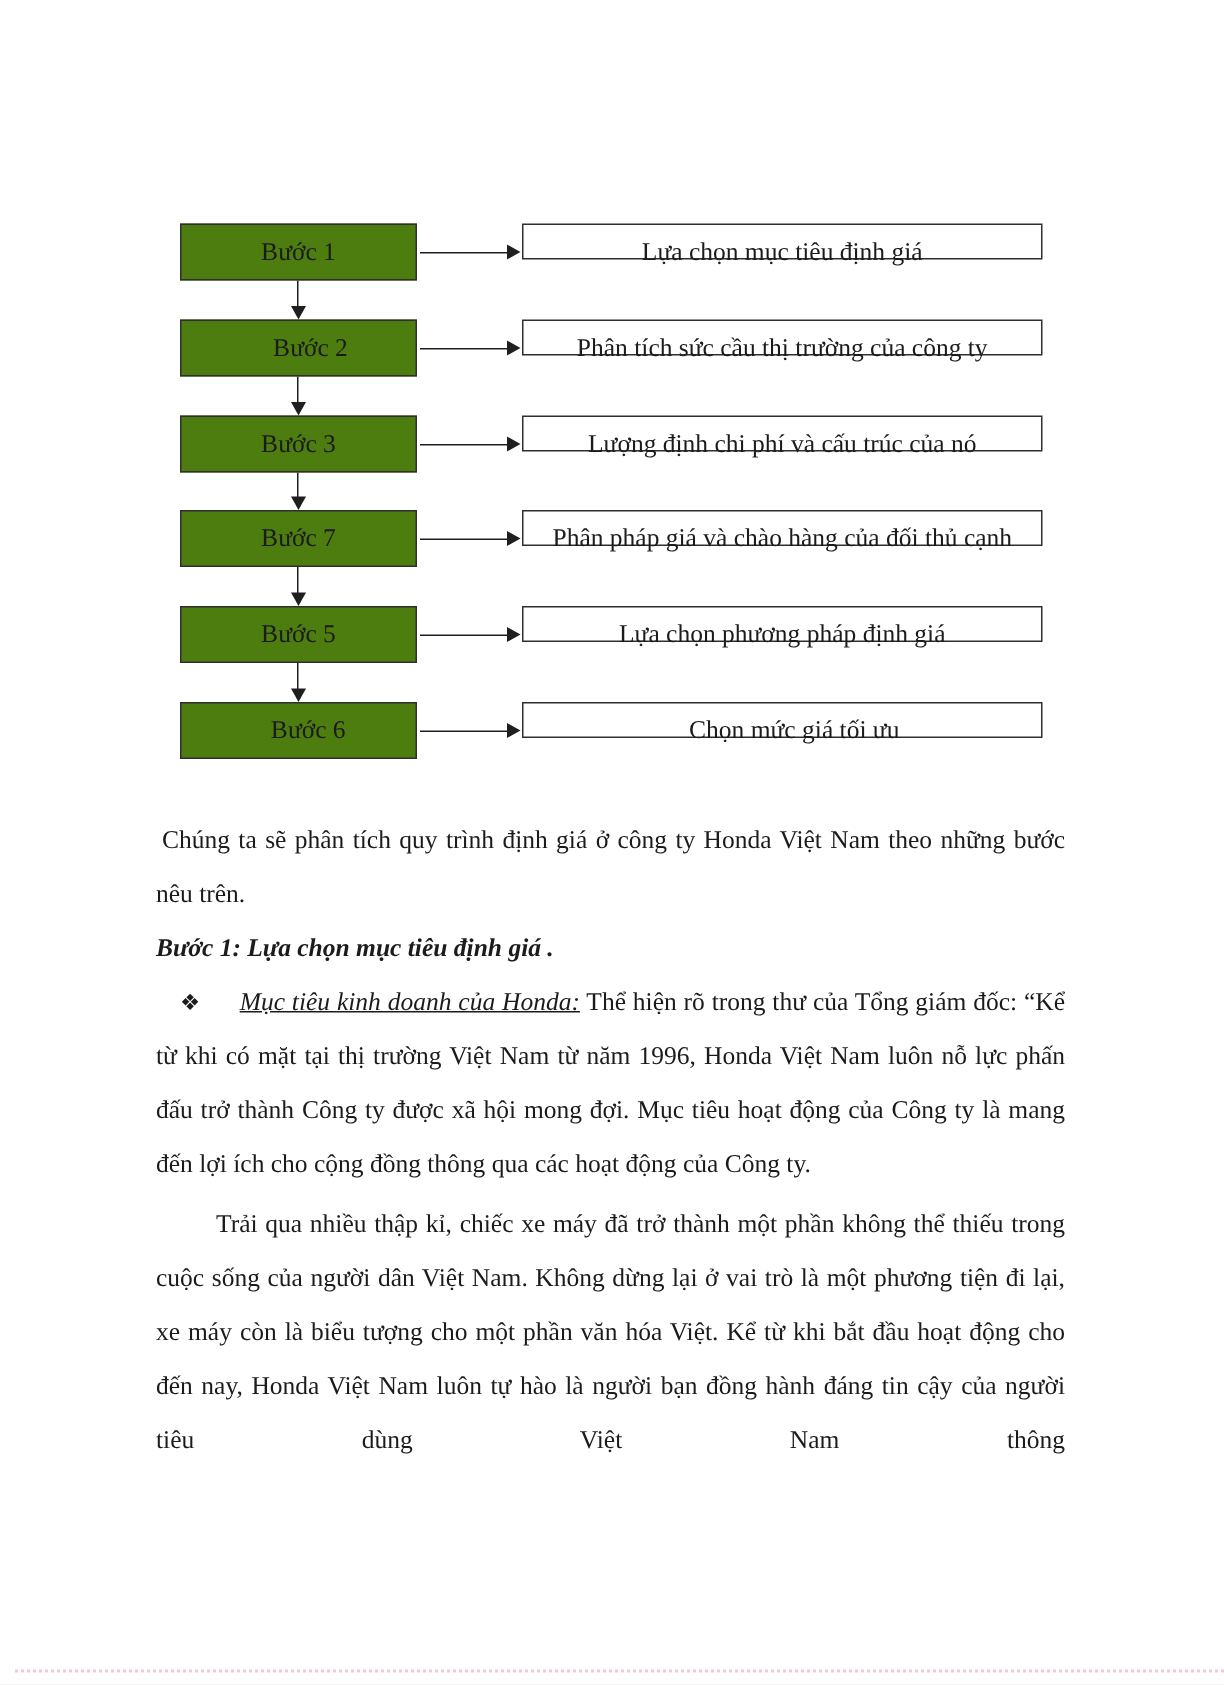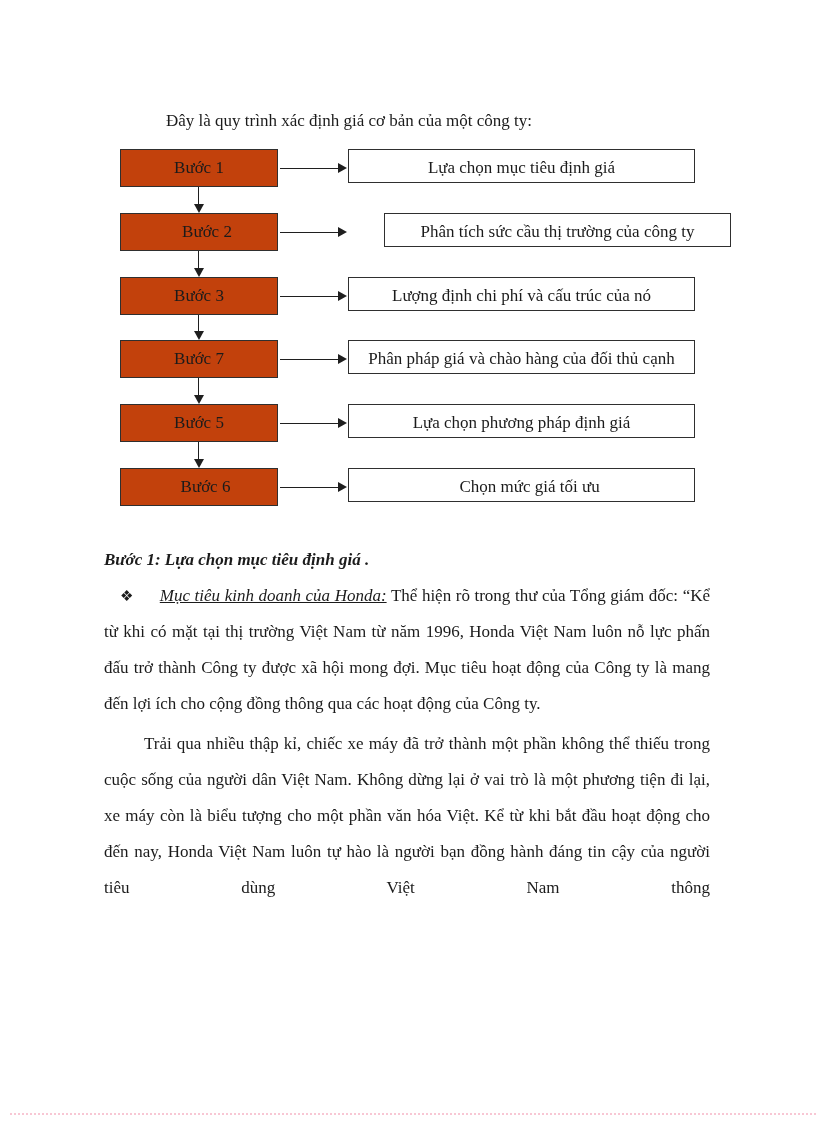--- a/index.html
+++ b/index.html
@@ -15,25 +15,25 @@
   
   .intro{
     position:absolute;top:86px;left:104px;width:606px;
     font-size:17px;line-height:36px;
     text-indent:62px;
   }
   
   .flowchart{position:absolute;top:0;left:0;width:816px;height:540px;}
   .step-box{
     position:absolute;left:120px;width:158px;height:38px;
-    border:1px solid #2f2f2f;box-sizing:border-box;background:#c2410c;
+    border:1px solid #2f2f2f;box-sizing:border-box;background:#4d7c0f;
     text-align:center;font-size:17px;line-height:36px;
   }
   .desc-box{
-    position:absolute;left:348px;width:347px;height:34px;
+    position:absolute;left:348px;width:347px;height:24px;
     border:1px solid #2f2f2f;box-sizing:border-box;background:#fff;
     text-align:center;font-size:17px;line-height:36px;
     white-space:nowrap;
   }
   .h-arrow-line{position:absolute;left:280px;width:60px;height:1px;background:#1f1f1f;}
   .h-arrow-head{
     position:absolute;left:338px;width:0;height:0;
     border-top:5px solid transparent;border-bottom:5px solid transparent;
     border-left:9px solid #1f1f1f;
   }
@@ -60,21 +60,20 @@
   .page-bottom-edge{
     position:absolute;left:10px;right:0;top:1113px;height:0;
     border-top:2px dotted #f8c7d4;
   }
 </style>
 </head>
 <body>
 
 <div class="page" style="color: rgb(27, 27, 27);">
 
-  <p class="intro">Đây là quy trình xác định giá cơ bản của một công ty:</p>
 
   <div class="flowchart">
     <div>
       <div class="step-box" style="top: 149px;">
         <span class="step-label">Bước 1</span>
       </div>
       <div class="h-arrow-line" style="top: 168px;"></div>
       <div class="h-arrow-head" style="top: 163px;"></div>
       <div class="desc-box" style="top: 149px;">
         <span class="desc-label">Lựa chọn mục tiêu định giá</span>
@@ -84,21 +83,21 @@
         <div class="v-arrow-head" style="top: 204px;"></div>
       </div>
     </div>
 
     <div>
       <div class="step-box" style="top: 213px; padding-left: 16px;">
         <span class="step-label">Bước 2</span>
       </div>
       <div class="h-arrow-line" style="top: 232px;"></div>
       <div class="h-arrow-head" style="top: 227px;"></div>
-      <div class="desc-box" style="top: 213px; margin-left: 36px;">
+      <div class="desc-box" style="top: 213px;">
         <span class="desc-label">Phân tích sức cầu thị trường của công ty</span>
       </div>
       <div class="v-arrow">
         <div class="v-arrow-line" style="top: 251px; height: 18px;"></div>
         <div class="v-arrow-head" style="top: 268px;"></div>
       </div>
     </div>
 
     <div>
       <div class="step-box" style="top: 277px;">
@@ -152,20 +151,21 @@
       <div class="h-arrow-line" style="top: 487px;"></div>
       <div class="h-arrow-head" style="top: 482px;"></div>
       <div class="desc-box" style="top: 468px; padding-left: 16px;">
         <span class="desc-label">Chọn mức giá tối ưu</span>
       </div>
 
     </div>
   </div>
 
   <div class="body-text">
+    <p class="para-1">Chúng ta sẽ phân tích quy trình định giá ở công ty Honda Việt Nam theo những bước nêu trên.</p>
     <p class="heading-step1">Bước 1: Lựa chọn mục tiêu định giá .</p>
     <p class="bullet-para"><span class="bullet-marker">❖</span><span class="bullet-gap"></span><span class="bullet-lead">Mục tiêu kinh doanh của Honda:</span><span> Thể hiện rõ trong thư của Tổng giám đốc: “Kể từ khi có mặt tại thị trường Việt Nam từ năm 1996, Honda Việt Nam luôn nỗ lực phấn đấu trở thành Công ty được xã hội mong đợi. Mục tiêu hoạt động của Công ty là mang đến lợi ích cho cộng đồng thông qua các hoạt động của Công ty.</span></p>
     <p class="para-2">Trải qua nhiều thập kỉ, chiếc xe máy đã trở thành một phần không thể thiếu trong cuộc sống của người dân Việt Nam. Không dừng lại ở vai trò là một phương tiện đi lại, xe máy còn là biểu tượng cho một phần văn hóa Việt. Kể từ khi bắt đầu hoạt động cho đến nay, Honda Việt Nam luôn tự hào là người bạn đồng hành đáng tin cậy của người tiêu dùng Việt Nam thông</p>
   </div>
 
   <div class="page-bottom-edge" style="border-top-color: rgb(248, 199, 212);"></div>
 
 </div>
 
 </body></html>

